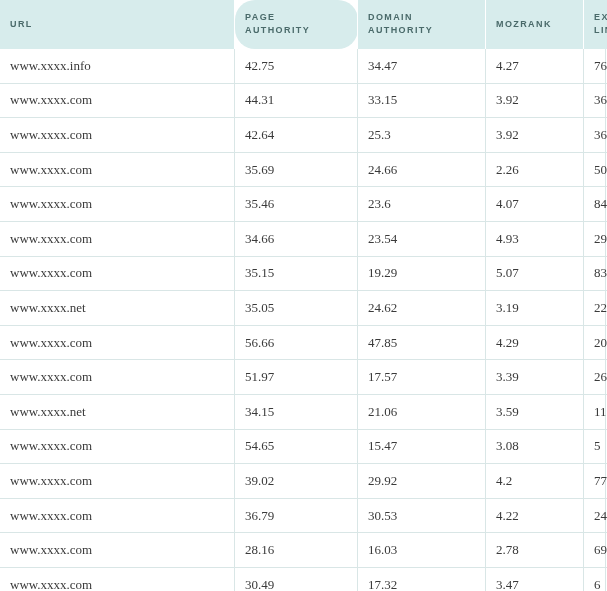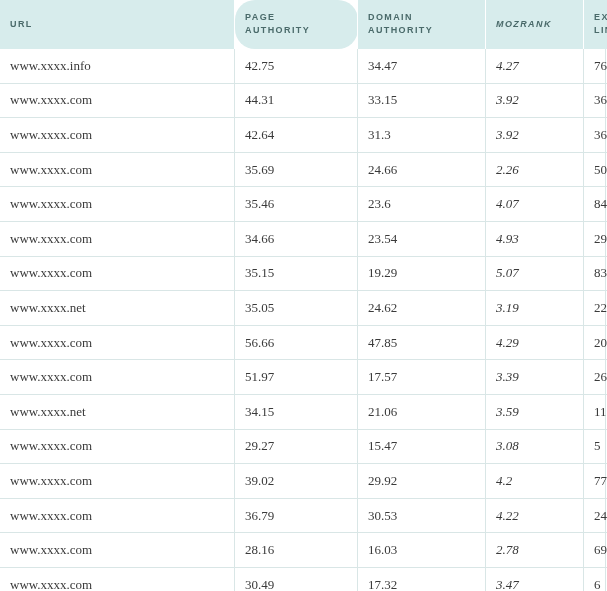--- a/index.html
+++ b/index.html
@@ -52,21 +52,21 @@
   }
   #metrics-table tbody td:last-child {
     border-right: none;
   }
   #metrics-table tbody tr:last-child td {
     border-bottom: none;
   }
   .col-url    { width: 214px; }
   .col-pa     { width: 102px; border-radius: 20px; }
   .col-da     { width: 107px; margin-top: 28px; }
-  .col-mr     { width: 77px; font-style: italic; }
+  .col-mr     { width: 77px; }
   .col-el     { width: 104px; }
   .table-wrap {
     border-right: 1px solid #d9e6e6;
     border-bottom: 1px solid #d9e6e6;
     width: 605px;
   }
   .hdr-line2 { display: block; }
 </style>
 </head>
 <body>
@@ -106,21 +106,21 @@
         <tr>
           <td class="col-url">www.xxxx.com</td>
           <td class="col-pa">44.31</td>
           <td class="col-da">33.15</td>
           <td class="col-mr">3.92</td>
           <td class="col-el">364</td>
         </tr>
         <tr>
           <td class="col-url">www.xxxx.com</td>
           <td class="col-pa">42.64</td>
-          <td class="col-da">31.3</td>
+          <td class="col-da">25.3</td>
           <td class="col-mr">3.92</td>
           <td class="col-el">364</td>
         </tr>
         <tr>
           <td class="col-url">www.xxxx.com</td>
           <td class="col-pa">35.69</td>
           <td class="col-da">24.66</td>
           <td class="col-mr">2.26</td>
           <td class="col-el">50</td>
         </tr>
@@ -168,21 +168,21 @@
         </tr>
         <tr>
           <td class="col-url">www.xxxx.net</td>
           <td class="col-pa">34.15</td>
           <td class="col-da">21.06</td>
           <td class="col-mr">3.59</td>
           <td class="col-el">113</td>
         </tr>
         <tr>
           <td class="col-url">www.xxxx.com</td>
-          <td class="col-pa">29.27</td>
+          <td class="col-pa">54.65</td>
           <td class="col-da">15.47</td>
           <td class="col-mr">3.08</td>
           <td class="col-el">5</td>
         </tr>
         <tr>
           <td class="col-url">www.xxxx.com</td>
           <td class="col-pa">39.02</td>
           <td class="col-da">29.92</td>
           <td class="col-mr">4.2</td>
           <td class="col-el">775</td>

